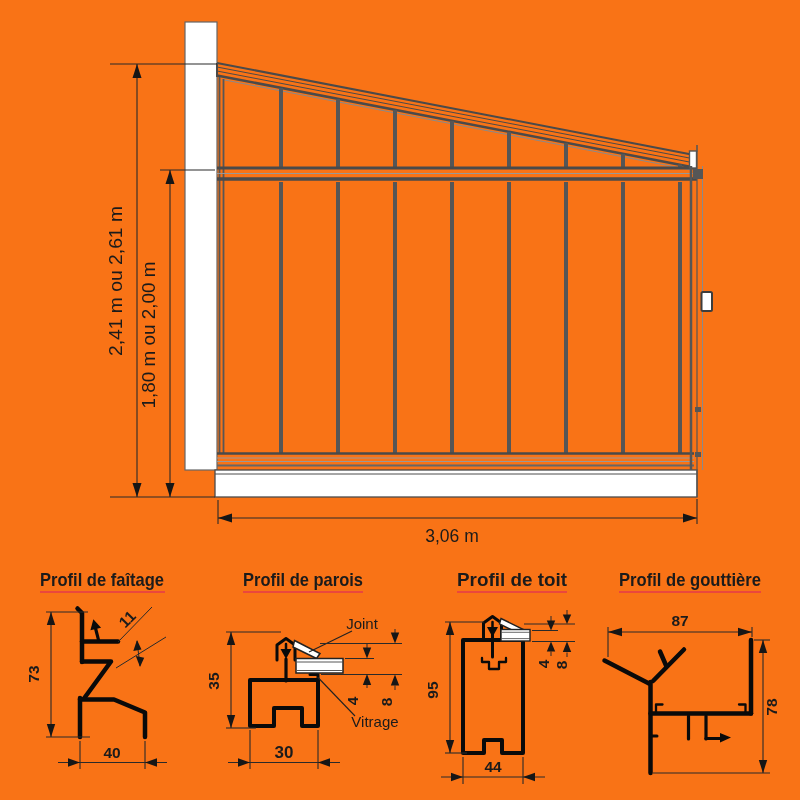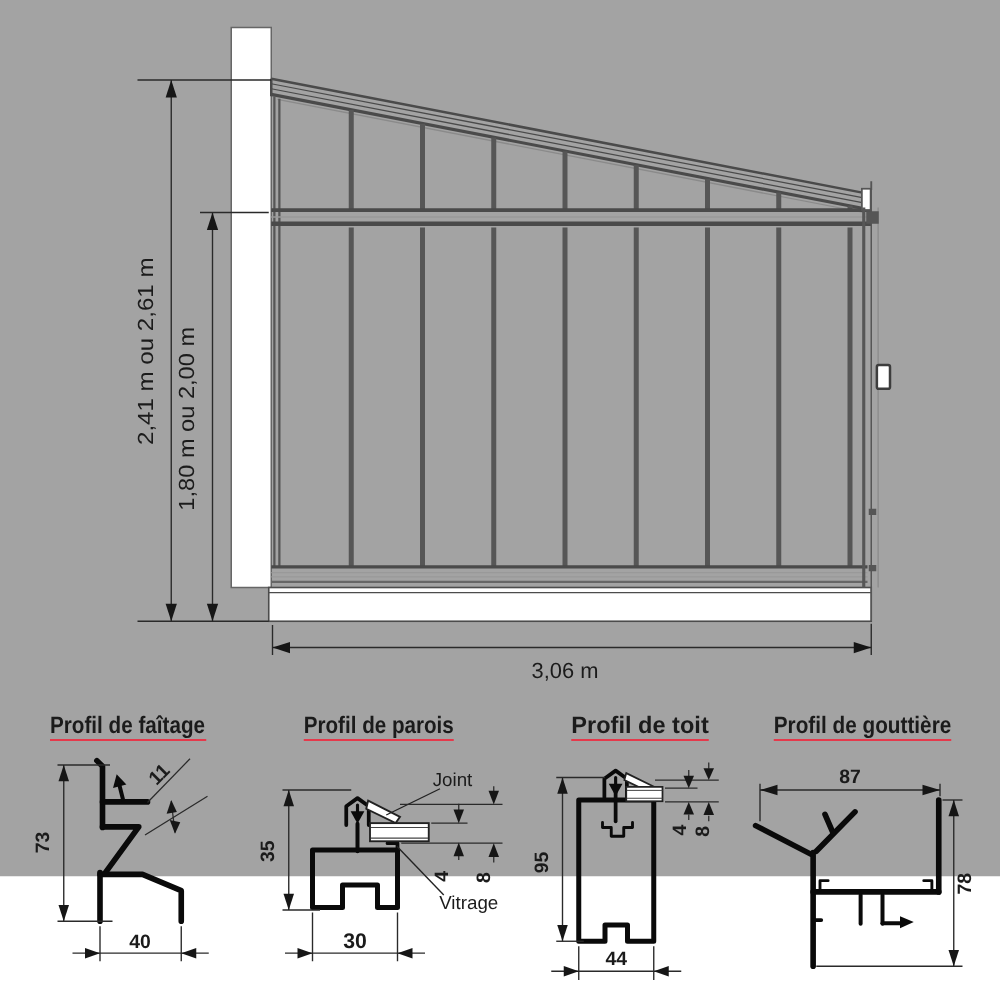--- a/index.html
+++ b/index.html
@@ -1,16 +1,16 @@
 <!DOCTYPE html>
 <html><head>
 <meta charset="utf-8">
 <style>
   html,body{margin:0;padding:0;width:800px;height:800px;background:#ffffff;overflow:hidden;}
-  #stage{position:relative;width:800px;height:701px;background:#a3a3a3;
+  #stage{position:relative;width:800px;height:800px;background:#f97316;
          font-family:"Liberation Sans", sans-serif;}
   svg text{font-family:"Liberation Sans", sans-serif;fill:#1b1b1b;}
   .dimtxt{font-size:17.5px;}
   .numtxt{font-size:15.5px;font-weight:bold;}
   .lbltxt{font-size:15px;}
   .title{font-size:19px;font-weight:bold;}
 </style>
 </head>
 <body>
 

